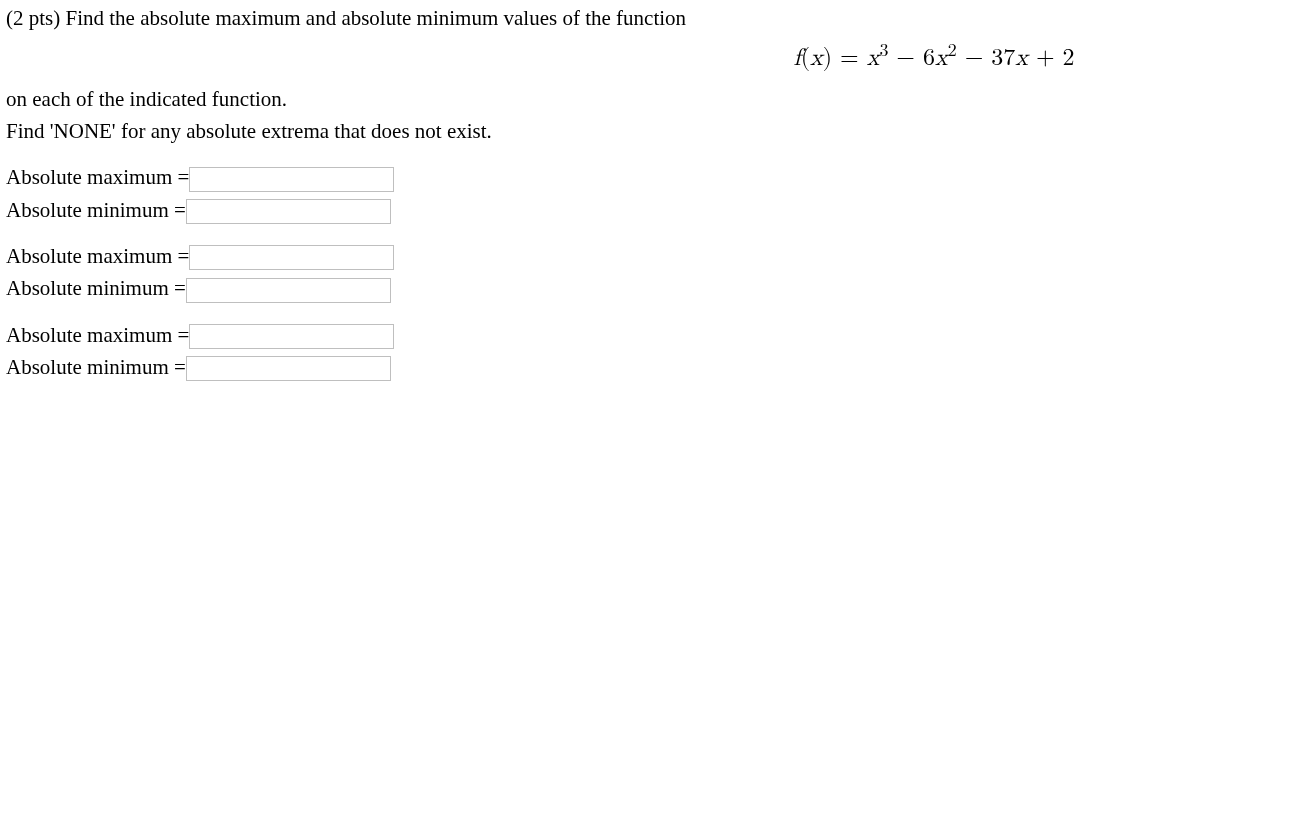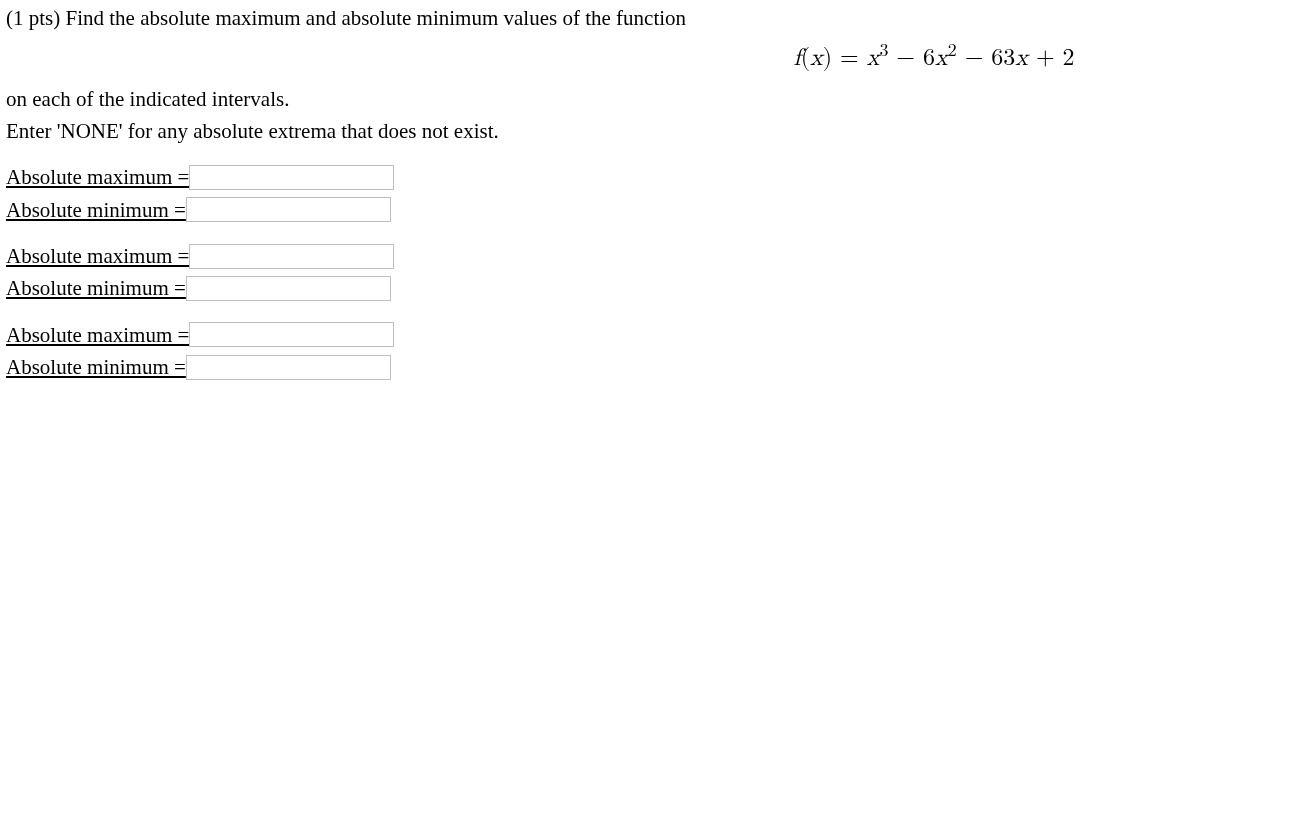--- a/index.html
+++ b/index.html
@@ -25,23 +25,22 @@
   }
   .formula .fn {
     font-style: italic;
   }
   .formula sup { font-size: 0.75em; }
   .part-block {
     margin-top: 18px;
   }
   .row {
     display: flex;
-    align-items: center;
+    align-items: flex-end;
     margin: 4px 0 0 0;
-    text-decoration: underline;
   }
   .row.min {
   }
   .bracket {
     font-family: "Latin Modern Math", "STIX Two Math", "Cambria Math", serif;
     font-size: 22px;
   }
   .num {
     color: #555a5e;
     font-family: "Latin Modern Math", "STIX Two Math", "Cambria Math", serif;
@@ -58,29 +57,29 @@
     background: #fff;
     font-size: 16px;
     padding: 1px 4px;
     box-sizing: border-box;
   }
 </style>
 </head>
 <body>
 
 <div class="intro-line">
-  <span>(1 pts) </span><span>Find the absolute maximum and absolute minimum values of the function</span>
+  <span>(2 pts) </span><span>Find the absolute maximum and absolute minimum values of the function</span>
 </div>
 
 <div class="formula">
-  <span class="fn">f</span><span>(</span><span class="fn">x</span><span>)</span><span> = </span><span class="fn">x</span><sup>3</sup><span> − </span><span>6</span><span class="fn">x</span><sup>2</sup><span> − </span><span>63</span><span class="fn">x</span><span> + </span><span>2</span>
+  <span class="fn">f</span><span>(</span><span class="fn">x</span><span>)</span><span> = </span><span class="fn">x</span><sup>3</sup><span> − </span><span>6</span><span class="fn">x</span><sup>2</sup><span> − </span><span>37</span><span class="fn">x</span><span> + </span><span>2</span>
 </div>
 
-<div class="intro-line">on each of the indicated intervals.</div>
-<div class="intro-line">Enter 'NONE' for any absolute extrema that does not exist.</div>
+<div class="intro-line">on each of the indicated function.</div>
+<div class="intro-line">Find 'NONE' for any absolute extrema that does not exist.</div>
 
 <div class="part-block">
   <div class="row">
     <span>Absolute maximum = </span>
     <input class="answer" type="text" value="" style="">
   </div>
   <div class="row min">
     <span>Absolute minimum = </span>
     <input class="answer" type="text" value="" style="">
   </div>

